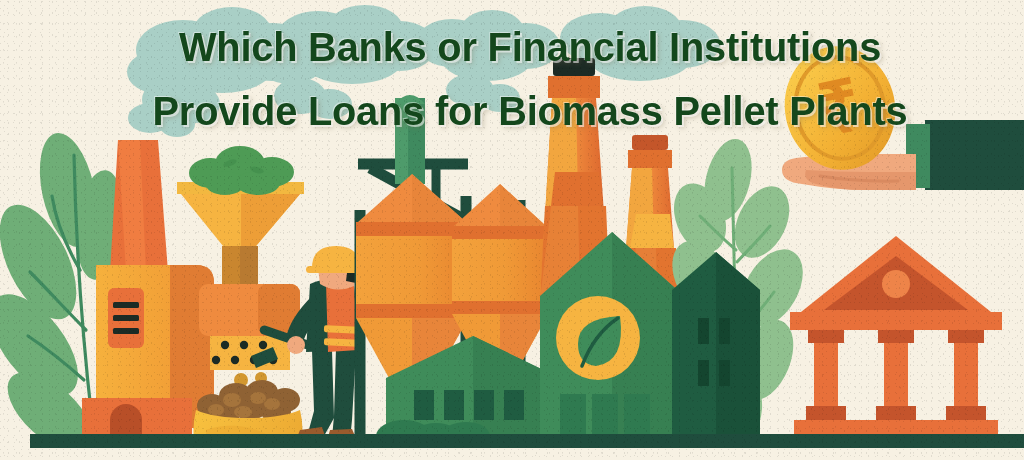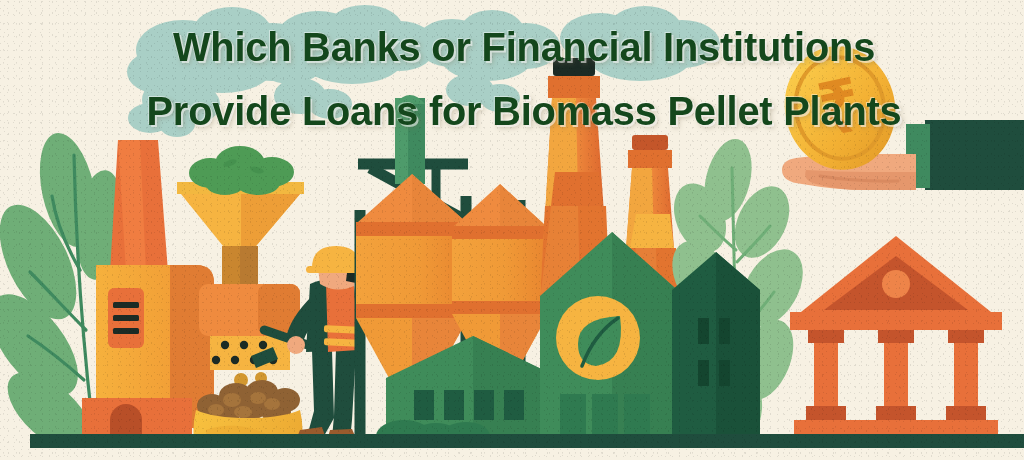--- a/index.html
+++ b/index.html
@@ -8,21 +8,21 @@
     width:1024px;height:460px;overflow:hidden;
     font-family:"Liberation Sans", sans-serif;
     background:#f7f1e3;
   }
   #banner{
     position:relative;width:1024px;height:460px;overflow:hidden;
     background:#f7f1e3;
   }
   #artboard{position:absolute;inset:0;width:1024px;height:460px;}
   #title-layer{
-    position:absolute;left:12px;top:0;width:912px;height:460px;
+    position:absolute;left:18px;top:0;width:912px;height:460px;
     pointer-events:none;
   }
   .title-line{
     position:absolute;left:0;width:1024px;text-align:center;
     color:#14471c;
     font-family:"Liberation Sans", sans-serif;
     font-weight:bold;
     font-size:41px;
     letter-spacing:-0.2px;
     transform:scaleX(0.97);

